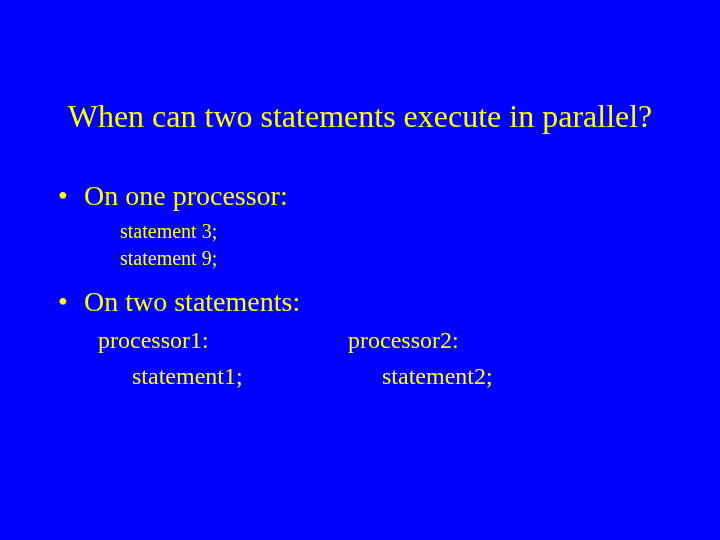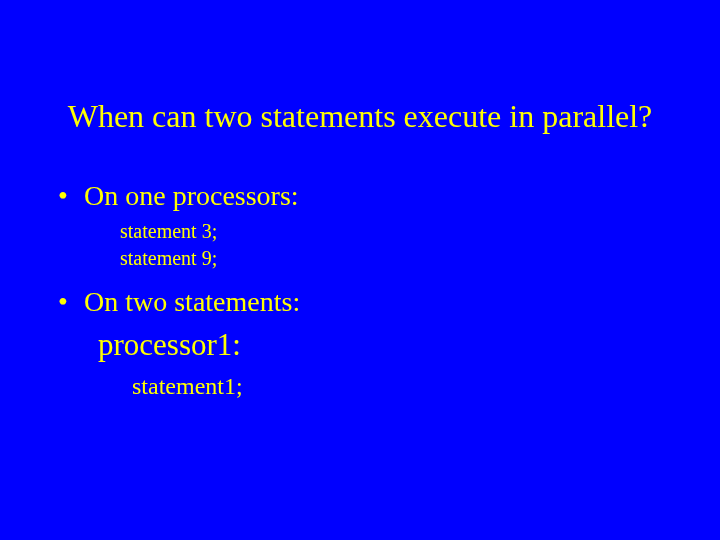--- a/index.html
+++ b/index.html
@@ -50,21 +50,21 @@
     line-height: 1.35;
   }
   .twocol {
     display: flex;
     margin-left: 40px;
   }
   .col {
     width: 250px;
   }
   .col .proc {
-    font-size: 31px;
+    font-size: 24px;
     line-height: 1.35;
   }
   .col .stmt {
     margin-left: 34px;
     font-size: 24px;
     line-height: 1.4;
     margin-top: 4px;
   }
   .gap-md { height: 14px; }
 </style>
@@ -72,33 +72,37 @@
 <body>
 
 <div class="slide">
 
   <div class="title">When can two statements execute in parallel?</div>
 
   <div class="body">
 
     <div class="bullet">
       <span class="dot">•</span>
-      <span>On one processors:</span>
+      <span>On one processor:</span>
     </div>
     <div class="sub">statement 3;</div>
     <div class="sub">statement 9;</div>
 
     <div class="gap-md"></div>
 
     <div class="bullet">
       <span class="dot">•</span>
       <span>On two statements:</span>
     </div>
 
     <div class="twocol">
       <div class="col">
         <div class="proc">processor1:</div>
         <div class="stmt">statement1;</div>
       </div>
+      <div class="col">
+        <div class="proc">processor2:</div>
+        <div class="stmt">statement2;</div>
+      </div>
     </div>
 
   </div>
 </div>
 
 </body></html>

